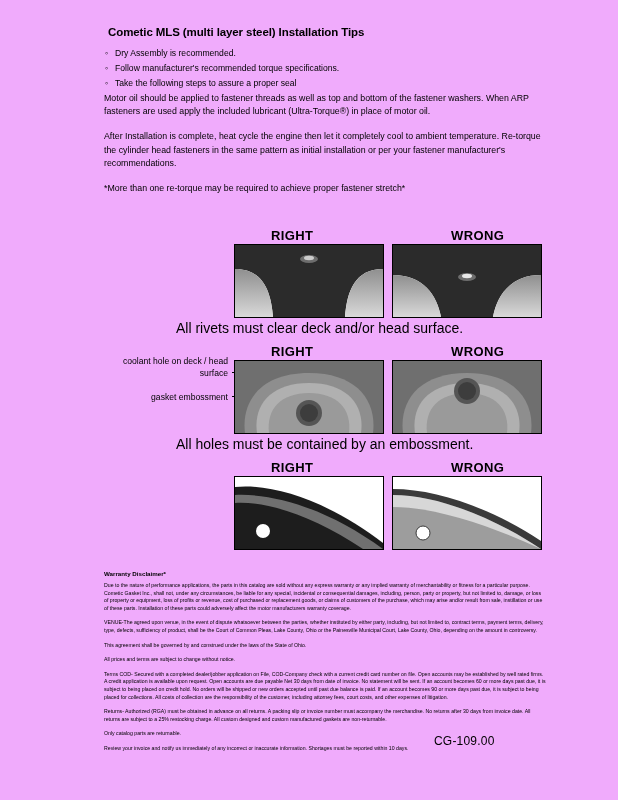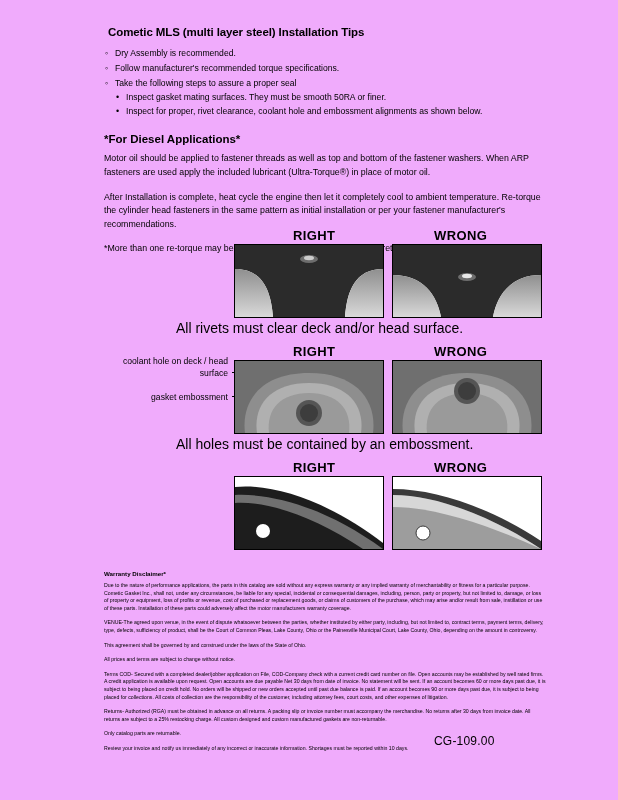--- a/index.html
+++ b/index.html
@@ -101,22 +101,22 @@
   .fig-labels {
     position: relative;
     height: 16px;
   }
   .fig-label {
     position: absolute;
     font-size: 13px;
     font-weight: bold;
     letter-spacing: 0.4px;
   }
-  .lbl-left  { left: 189px; }
-  .lbl-right { left: 330px; }
+  .lbl-left  { left: 167px; }
+  .lbl-right { left: 347px; }
   .panels {
     position: relative;
     display: flex;
     gap: 8px;
     justify-content: flex-start;
     padding-left: 130px;
   }
   .panel {
     width: 148px;
     height: 72px;
@@ -195,28 +195,23 @@
 <div class="page">
 
   <div class="content">
     <h1 class="title">Cometic MLS (multi layer steel) Installation Tips</h1>
 
     <ul class="bullets">
       <li>Dry Assembly is recommended.</li>
       <li>Follow manufacturer's recommended torque specifications.</li>
       <li>
         <span>Take the following steps to assure a proper seal</span>
-        <ul class="sub">
-          <li>Inspect gasket mating surfaces.  They must be smooth 50RA or finer.</li>
-          <li>Inspect for proper, rivet clearance, coolant hole and embossment alignments as shown below.</li>
-        </ul>
       </li>
     </ul>
 
-    <h2 class="subtitle">*For Diesel Applications*</h2>
     <p class="para">Motor oil should be applied to fastener threads as well as top and bottom of the fastener washers. When ARP fasteners are used apply the included lubricant (Ultra-Torque®) in place of motor oil.</p>
     <p class="para">After Installation is complete, heat cycle the engine then let it completely cool to ambient temperature. Re-torque the cylinder head fasteners in the same pattern as initial installation or per your fastener manufacturer's recommendations.</p>
     <p class="note">*More than one re-torque may be required to achieve proper fastener stretch*</p>
   </div>
 
   <div class="figures">
 
     <div class="figrow">
       <div class="fig-labels">
         <span class="fig-label lbl-left">RIGHT</span>

